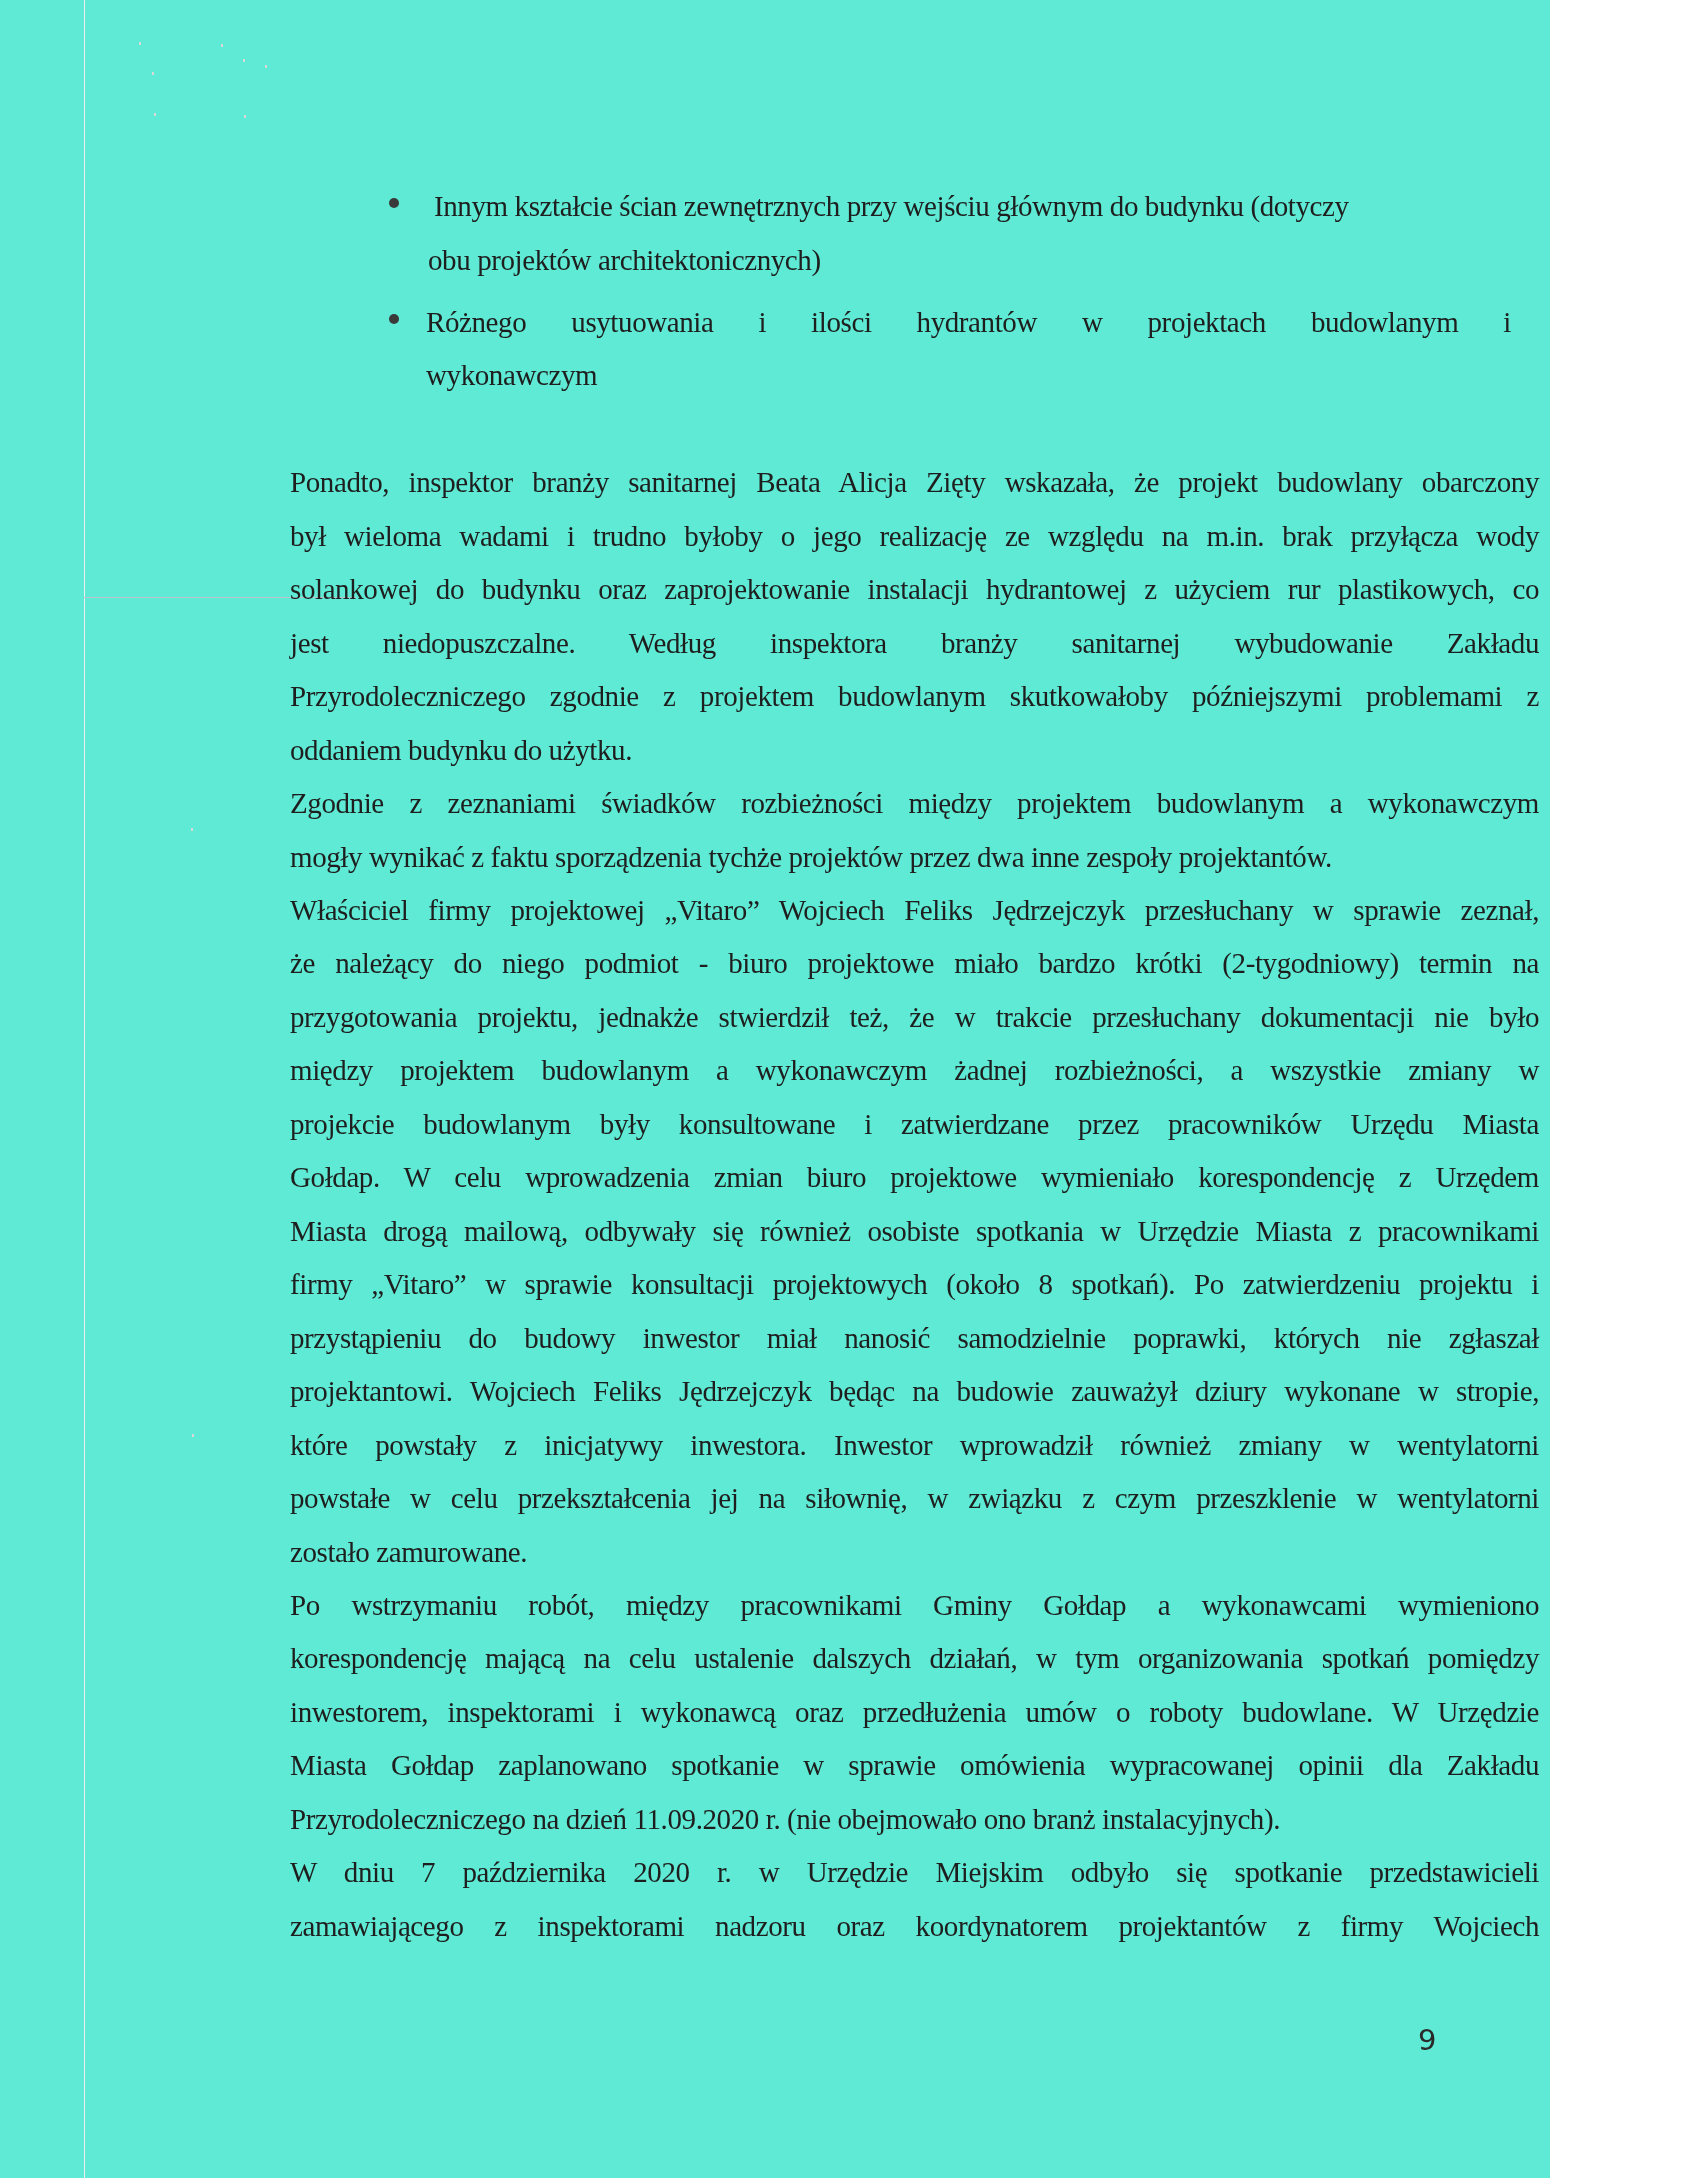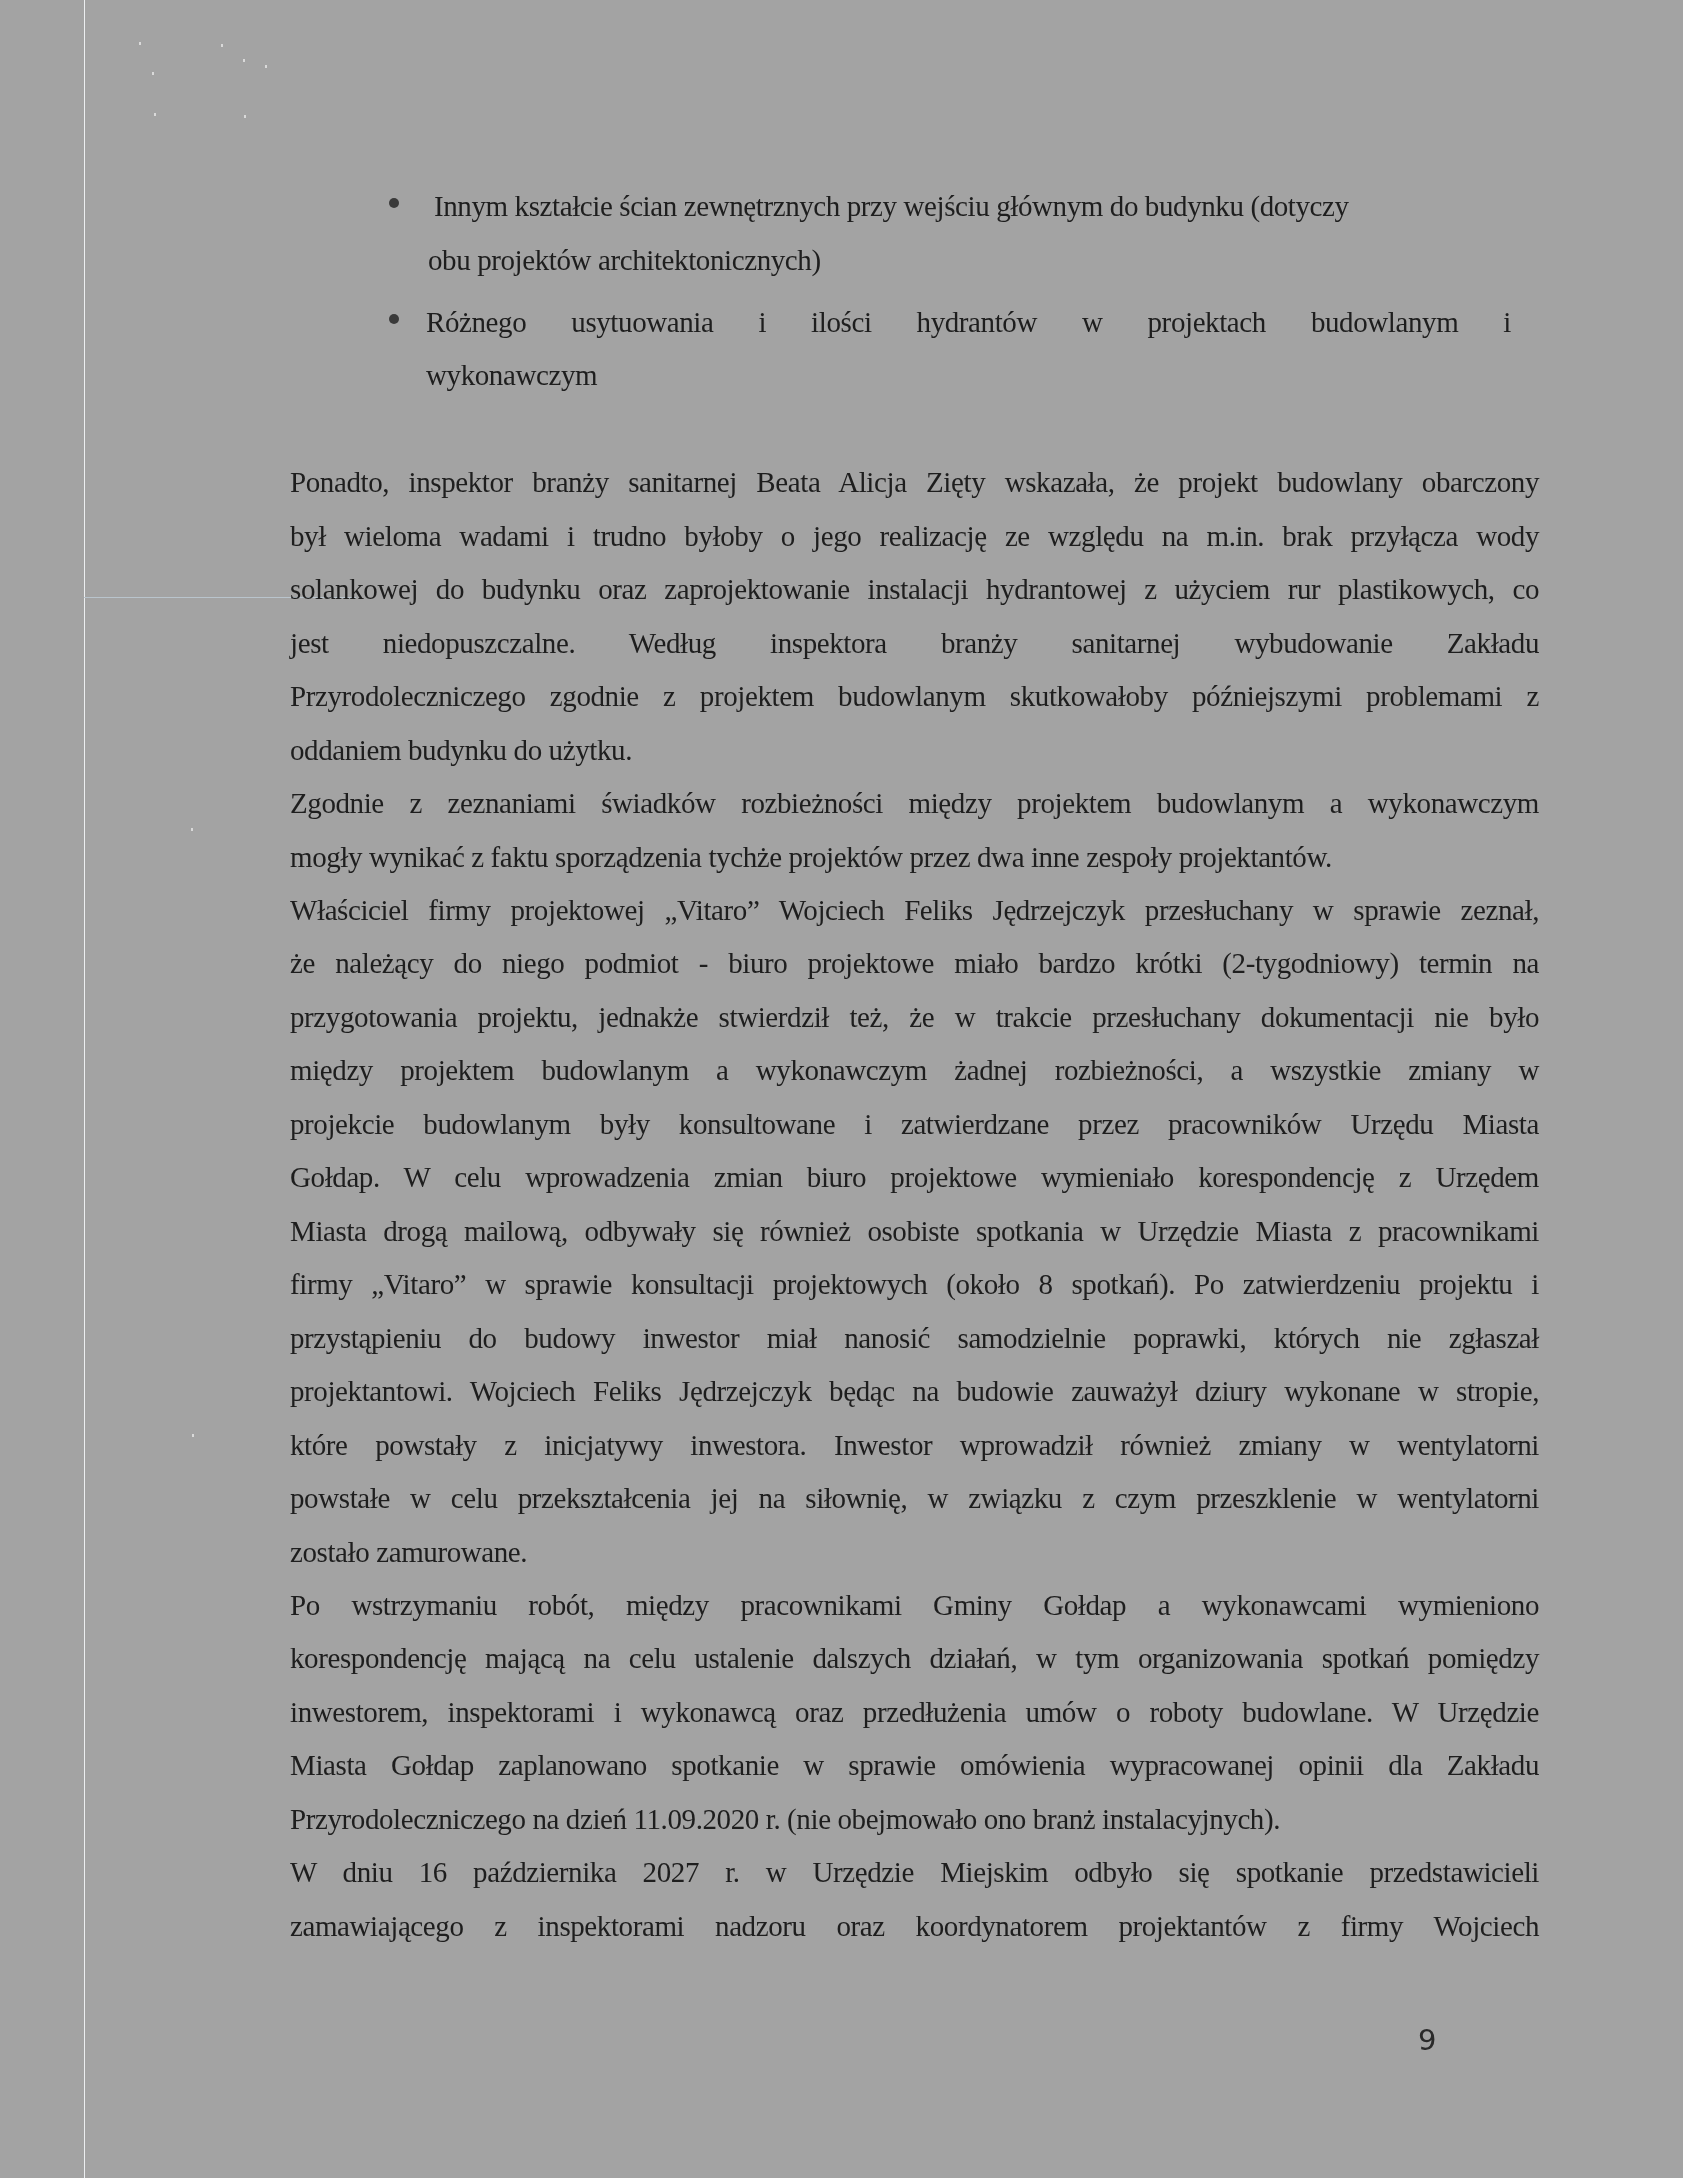--- a/index.html
+++ b/index.html
@@ -1,21 +1,21 @@
 <!DOCTYPE html>
 <html><head>
 <meta charset="utf-8">
 <style>
   html, body { margin: 0; padding: 0; background: #ffffff; }
   body {
     width: 1683px; height: 2178px; position: relative; overflow: hidden;
     font-family: "Liberation Serif", "DejaVu Serif", serif;
     color: #1e1e1e;
   }
-  .page { position: absolute; left: 0; top: 0; width: 1683px; height: 2178px; background: #a3a3a3; }
+  .page { position: absolute; left: 0; top: 0; width: 1550px; height: 2178px; background: #5eead4; }
 
   
   .scan-vline { position: absolute; left: 84px; top: 0; width: 1px; height: 2178px; background: #eceef0; }
   .scan-hline { position: absolute; left: 84px; top: 597px; width: 272px; height: 1px; background: #b9c4cc; }
   .speck { position: absolute; width: 2px; height: 3px; background: #d9d9d9; }
 
   .content { position: absolute; left: 262px; width: 1249px; }
   .line {
     position: absolute; left: 0; width: 1249px;
     font-size: 29px; line-height: 40px; white-space: nowrap;
@@ -96,20 +96,20 @@
 
     <div>
       <div class="line justify" style="top:1585px">Po wstrzymaniu robót, między pracownikami Gminy Gołdap a wykonawcami wymieniono</div>
       <div class="line justify" style="top:1638px">korespondencję mającą na celu ustalenie dalszych działań, w tym organizowania spotkań pomiędzy</div>
       <div class="line justify" style="top:1692px">inwestorem, inspektorami i wykonawcą oraz przedłużenia umów o roboty budowlane. W Urzędzie</div>
       <div class="line justify" style="top:1745px">Miasta Gołdap zaplanowano spotkanie w sprawie omówienia wypracowanej opinii dla Zakładu</div>
       <div class="line" style="top:1799px">Przyrodoleczniczego na dzień 11.09.2020 r. (nie obejmowało ono branż instalacyjnych).</div>
     </div>
 
     <div>
-      <div class="line justify" style="top:1852px">W dniu 16 października 2027 r. w Urzędzie Miejskim odbyło się spotkanie przedstawicieli</div>
+      <div class="line justify" style="top:1852px">W dniu 7 października 2020 r. w Urzędzie Miejskim odbyło się spotkanie przedstawicieli</div>
       <div class="line justify" style="top:1906px">zamawiającego z inspektorami nadzoru oraz koordynatorem projektantów z firmy Wojciech</div>
     </div>
   </div>
 
   <div class="page-number">9</div>
 </div>
 
 
 </body></html>

